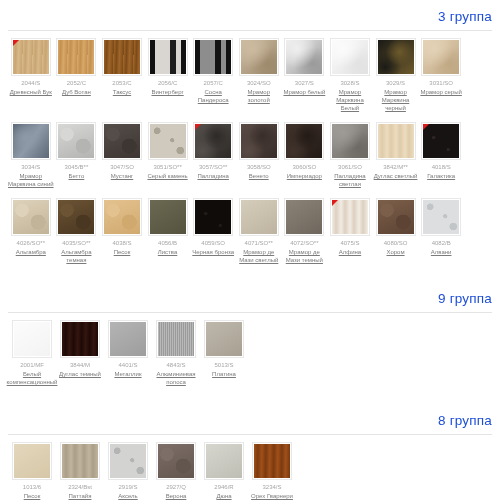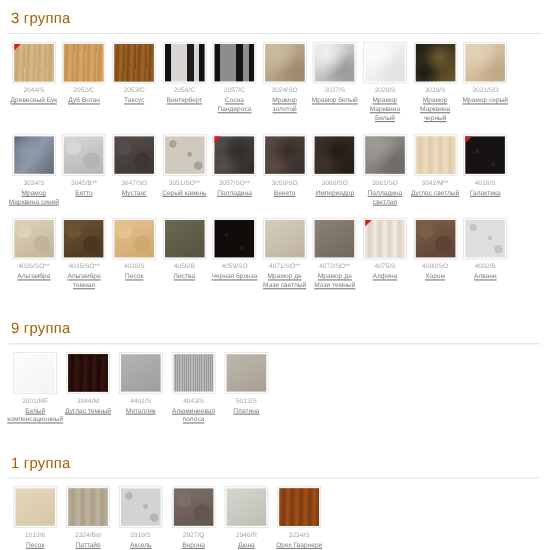--- a/index.html
+++ b/index.html
@@ -8,25 +8,26 @@
     width:500px;height:500px;overflow:hidden;
     background:#ffffff;
     font-family:"Liberation Sans","DejaVu Sans",sans-serif;
     -webkit-font-smoothing:antialiased;
   }
   .page{width:500px;height:500px;position:relative;box-sizing:border-box;}
 
   .group{padding:0 8px;}
   .group-head{
     font-size:13.5px;
-    color:#a16207;
+    color:#1d4ed8;
     font-weight:400;
     letter-spacing:.2px;
     padding:9px 0 6px 2px;
     margin:0;
+    text-align:right;
   }
   .rule{
     height:1px;background:#e4e4e4;margin:0 0 7px 0;border:0;
   }
 
   .grid{
     display:flex;
     flex-wrap:wrap;
     align-items:flex-start;
   }
@@ -345,21 +346,21 @@
           </div>
           <div class="code">5013/S</div>
           <a class="name">Платина</a>
         </div>
       </div>
   </section>
 
   <div class="spacer"></div>
 
   <section class="group g5">
-    <h2 class="group-head">1 группа</h2>
+    <h2 class="group-head">8 группа</h2>
     <hr class="rule">
     <div class="grid" id="grid2">
         <div class="cell">
           <div class="swatch-wrap">
             <div class="swatch" style="background: linear-gradient(150deg, rgb(227, 215, 188), rgb(214, 199, 167));"></div>
           </div>
           <div class="code">1013/6</div>
           <a class="name">Песок</a>
         </div>
         <div class="cell">

